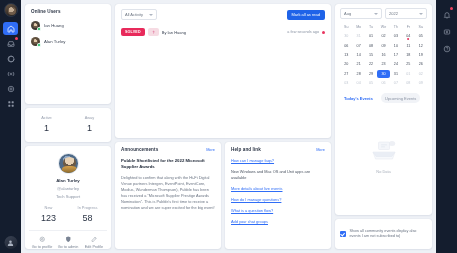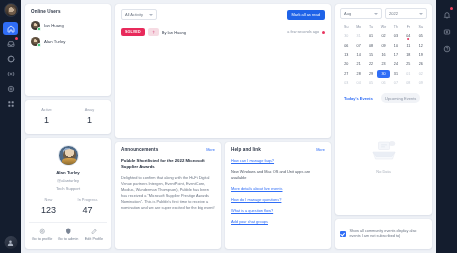--- a/index.html
+++ b/index.html
@@ -95,21 +95,21 @@
     background:#3fc77a; border:.5px solid #fff;
   }
   .u-name{ font-size:4.3px; color:#3b4454; }
 
   .stats-card { flex: 0 0 34px; padding: 4px 0 5px; display:flex; align-items:center;}
   .stat { flex:1 1 0; text-align:center; }
   .stat .lbl { font-size:3.9px; color:#99a1b0; }
   .stat .val { font-size:9px; color:#2b3445; margin-top:3px; }
 
   
-  .profile-card { flex: 0 0 96px; padding: 7px 4px 8px; display:flex; flex-direction:column; align-items:center;}
+  .profile-card { flex: 0 0 96px; padding: 7px 4px 0; display:flex; flex-direction:column; align-items:center;}
   .p-av {
     width:21px;height:21px;border-radius:50%;
     background: radial-gradient(circle at 45% 35%, #8ea6c4 0 30%, #4e6a88 31% 100%);
     position:relative; overflow:hidden;
     border:.5px solid #e4e9f0;
   }
   .p-av::before{
     content:"";position:absolute;left:4px;top:3px;width:13px;height:11px;border-radius:50% 50% 40% 40%;
     background: radial-gradient(circle at 50% 30%, #e8d2b5 0 45%, #6b5a46 46% 100%);
   }
@@ -336,21 +336,21 @@
         <div class="p-handle">@alanturley</div>
         <div class="p-role">Tech Support</div>
 
         <div class="p-stats">
           <div class="stat">
             <div class="lbl">New</div>
             <div class="val">123</div>
           </div>
           <div class="stat">
             <div class="lbl">In Progress</div>
-            <div class="val">47</div>
+            <div class="val">58</div>
           </div>
         </div>
 
         <div class="p-actions">
           <div class="p-action">
             <span>
               <svg viewBox="0 0 24 24" fill="none" stroke="currentColor" stroke-width="1.8">
                   <circle cx="12" cy="12" r="3"></circle>
                   <circle cx="12" cy="12" r="8"></circle>
                 </svg>

